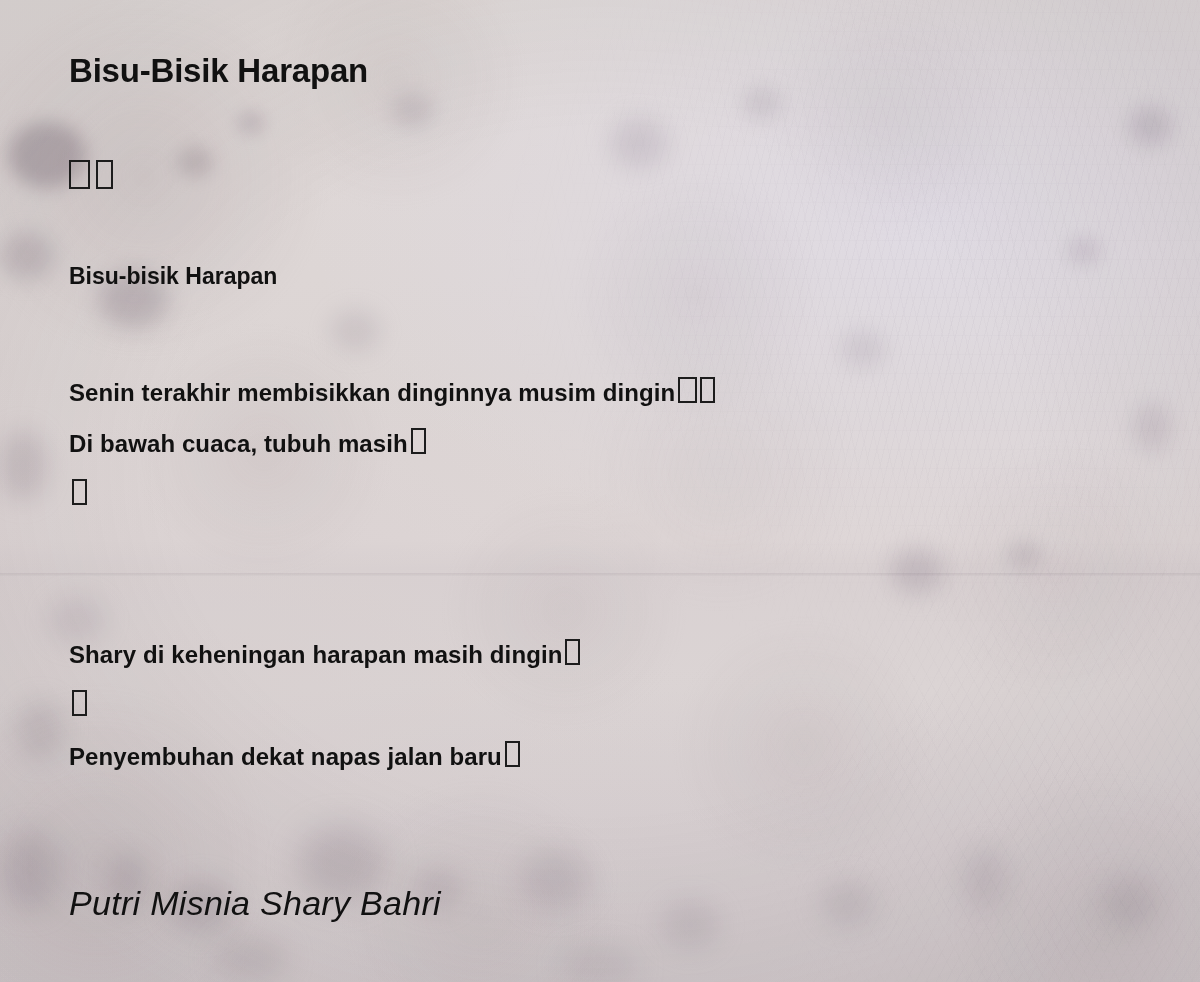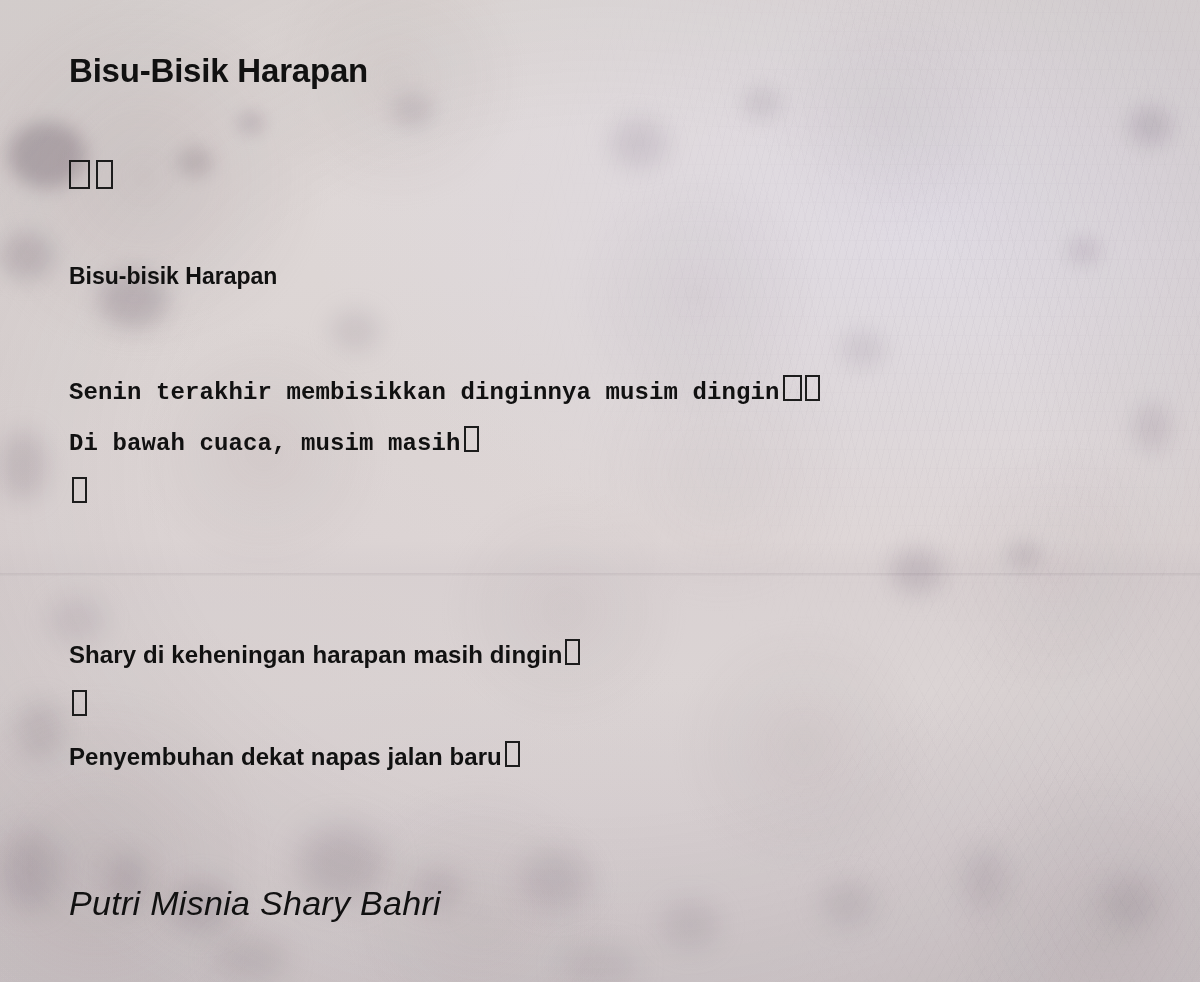--- a/index.html
+++ b/index.html
@@ -151,21 +151,20 @@
     font-weight: bold;
     color: #111111;
     white-space: nowrap;
   }
 
   #stanza-one {
     position: absolute;
     left: 69px;
     top: 367px;
     width: 1060px;
-    font-family: Liberation Mono, monospace;
   }
 
   #stanza-two {
     position: absolute;
     left: 69px;
     top: 629px;
     width: 1060px;
   }
 
   .poem-line {
@@ -259,21 +258,21 @@
     <div id="poem-title">Bisu-Bisik Harapan</div>
 
     <div id="poem-emoji-header">
       <span class="emoji-box emoji-box-a"></span><span class="emoji-box emoji-box-b"></span>
     </div>
 
     <div id="poem-subtitle">Bisu-bisik Harapan</div>
 
     <div id="stanza-one">
         <div class="poem-line"><span>Senin terakhir membisikkan dinginnya musim dingin</span><span class="tofu tofu-wide"></span><span class="tofu tofu-narrow"></span></div>
-        <div class="poem-line"><span>Di bawah cuaca, musim masih</span><span class="tofu tofu-narrow"></span></div>
+        <div class="poem-line"><span>Di bawah cuaca, tubuh masih</span><span class="tofu tofu-narrow"></span></div>
         <div class="poem-line"><span class="tofu tofu-narrow"></span></div>
       </div>
 
     <div id="stanza-two">
         <div class="poem-line"><span>Shary di keheningan harapan masih dingin</span><span class="tofu tofu-narrow"></span></div>
         <div class="poem-line"><span class="tofu tofu-narrow"></span></div>
         <div class="poem-line"><span>Penyembuhan dekat napas jalan baru</span><span class="tofu tofu-narrow"></span></div>
       </div>
 
     <div id="poem-author">Putri Misnia Shary Bahri</div>

